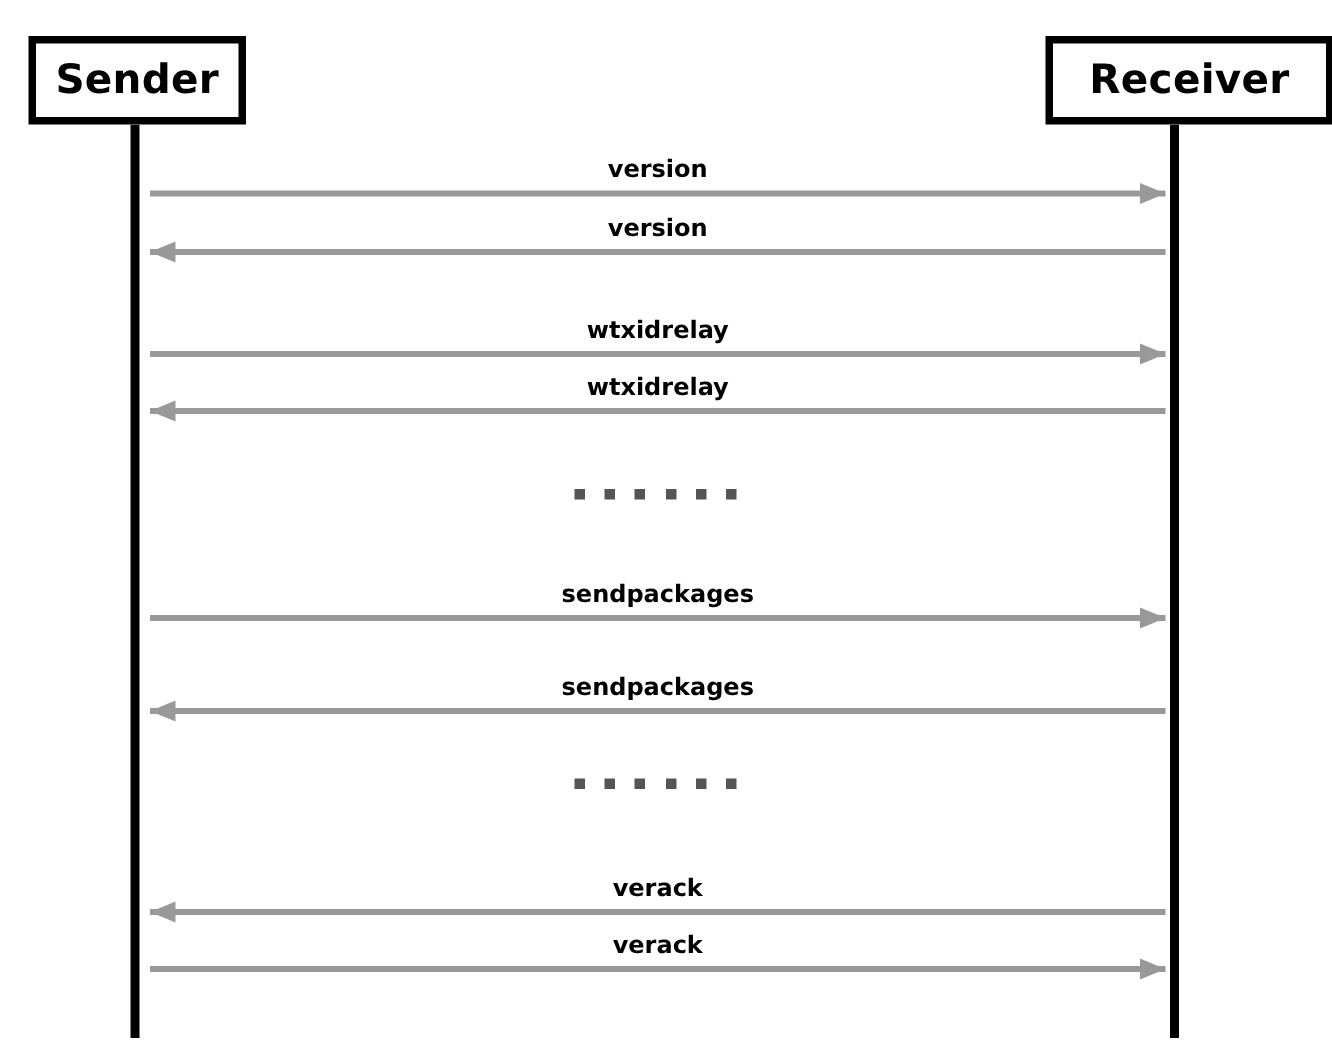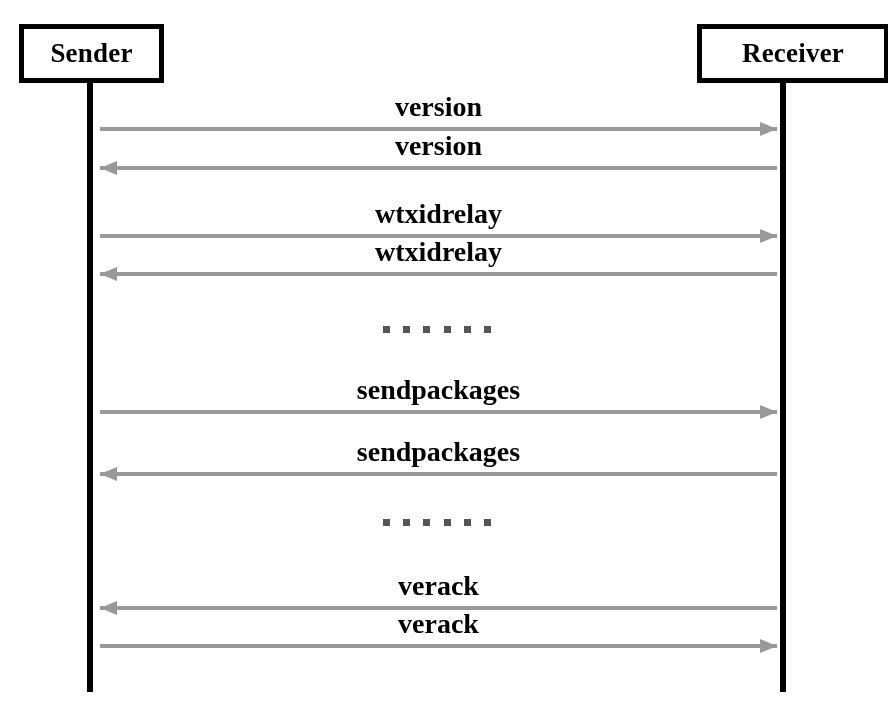--- a/index.html
+++ b/index.html
@@ -10,21 +10,20 @@
   }
   body {
     font-family: "DejaVu Sans", sans-serif;
   }
   #diagram {
     position: relative;
     width: 888px;
     height: 708px;
     background: #ffffff;
     overflow: hidden;
-    font-family: Liberation Serif, serif;
   }
 
   
   .participant-box {
     position: absolute;
     box-sizing: border-box;
     border: 5px solid #000000;
     background: #ffffff;
     display: flex;
     align-items: center;
@@ -76,21 +75,21 @@
   .message.to-left .message-head {
     left: 0;
     border-right: 17px solid #999999;
   }
   .message-label {
     position: absolute;
     bottom: 6px;
     left: 0;
     width: 100%;
     text-align: center;
-    font-size: 28px;
+    font-size: 16px;
     font-weight: bold;
     color: #000000;
     white-space: nowrap;
     line-height: 1;
   }
 
   
   .ellipsis-row {
     position: absolute;
     display: flex;

